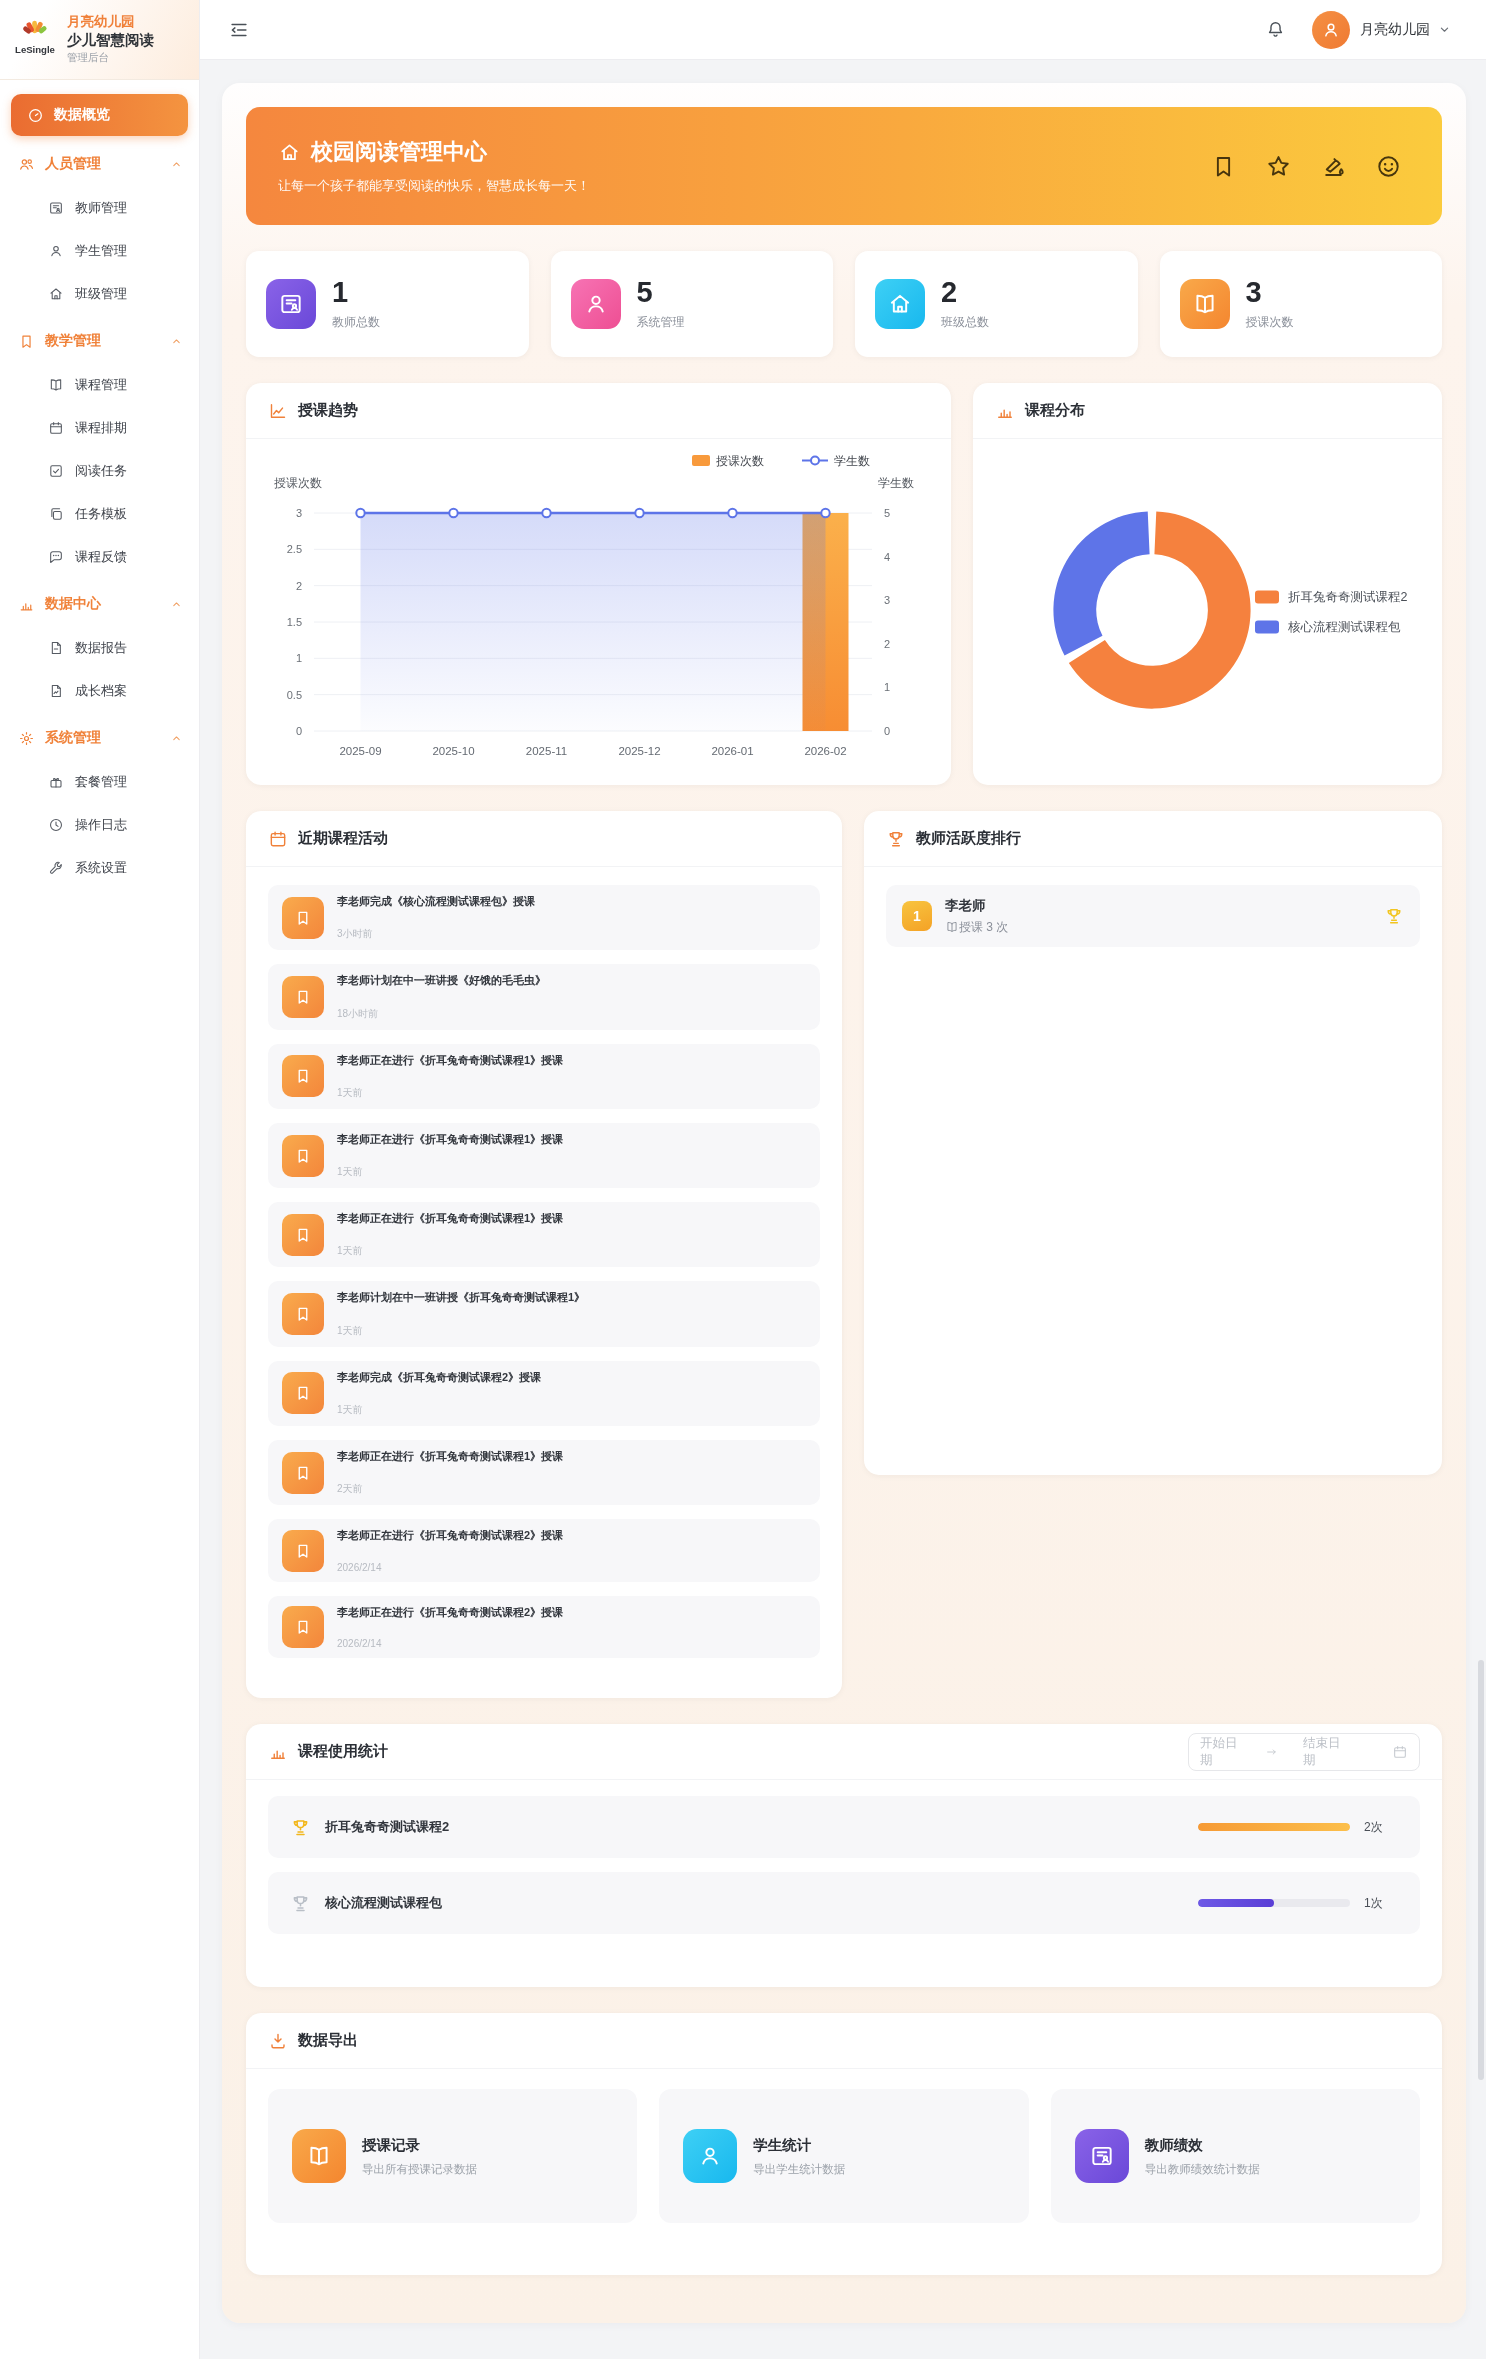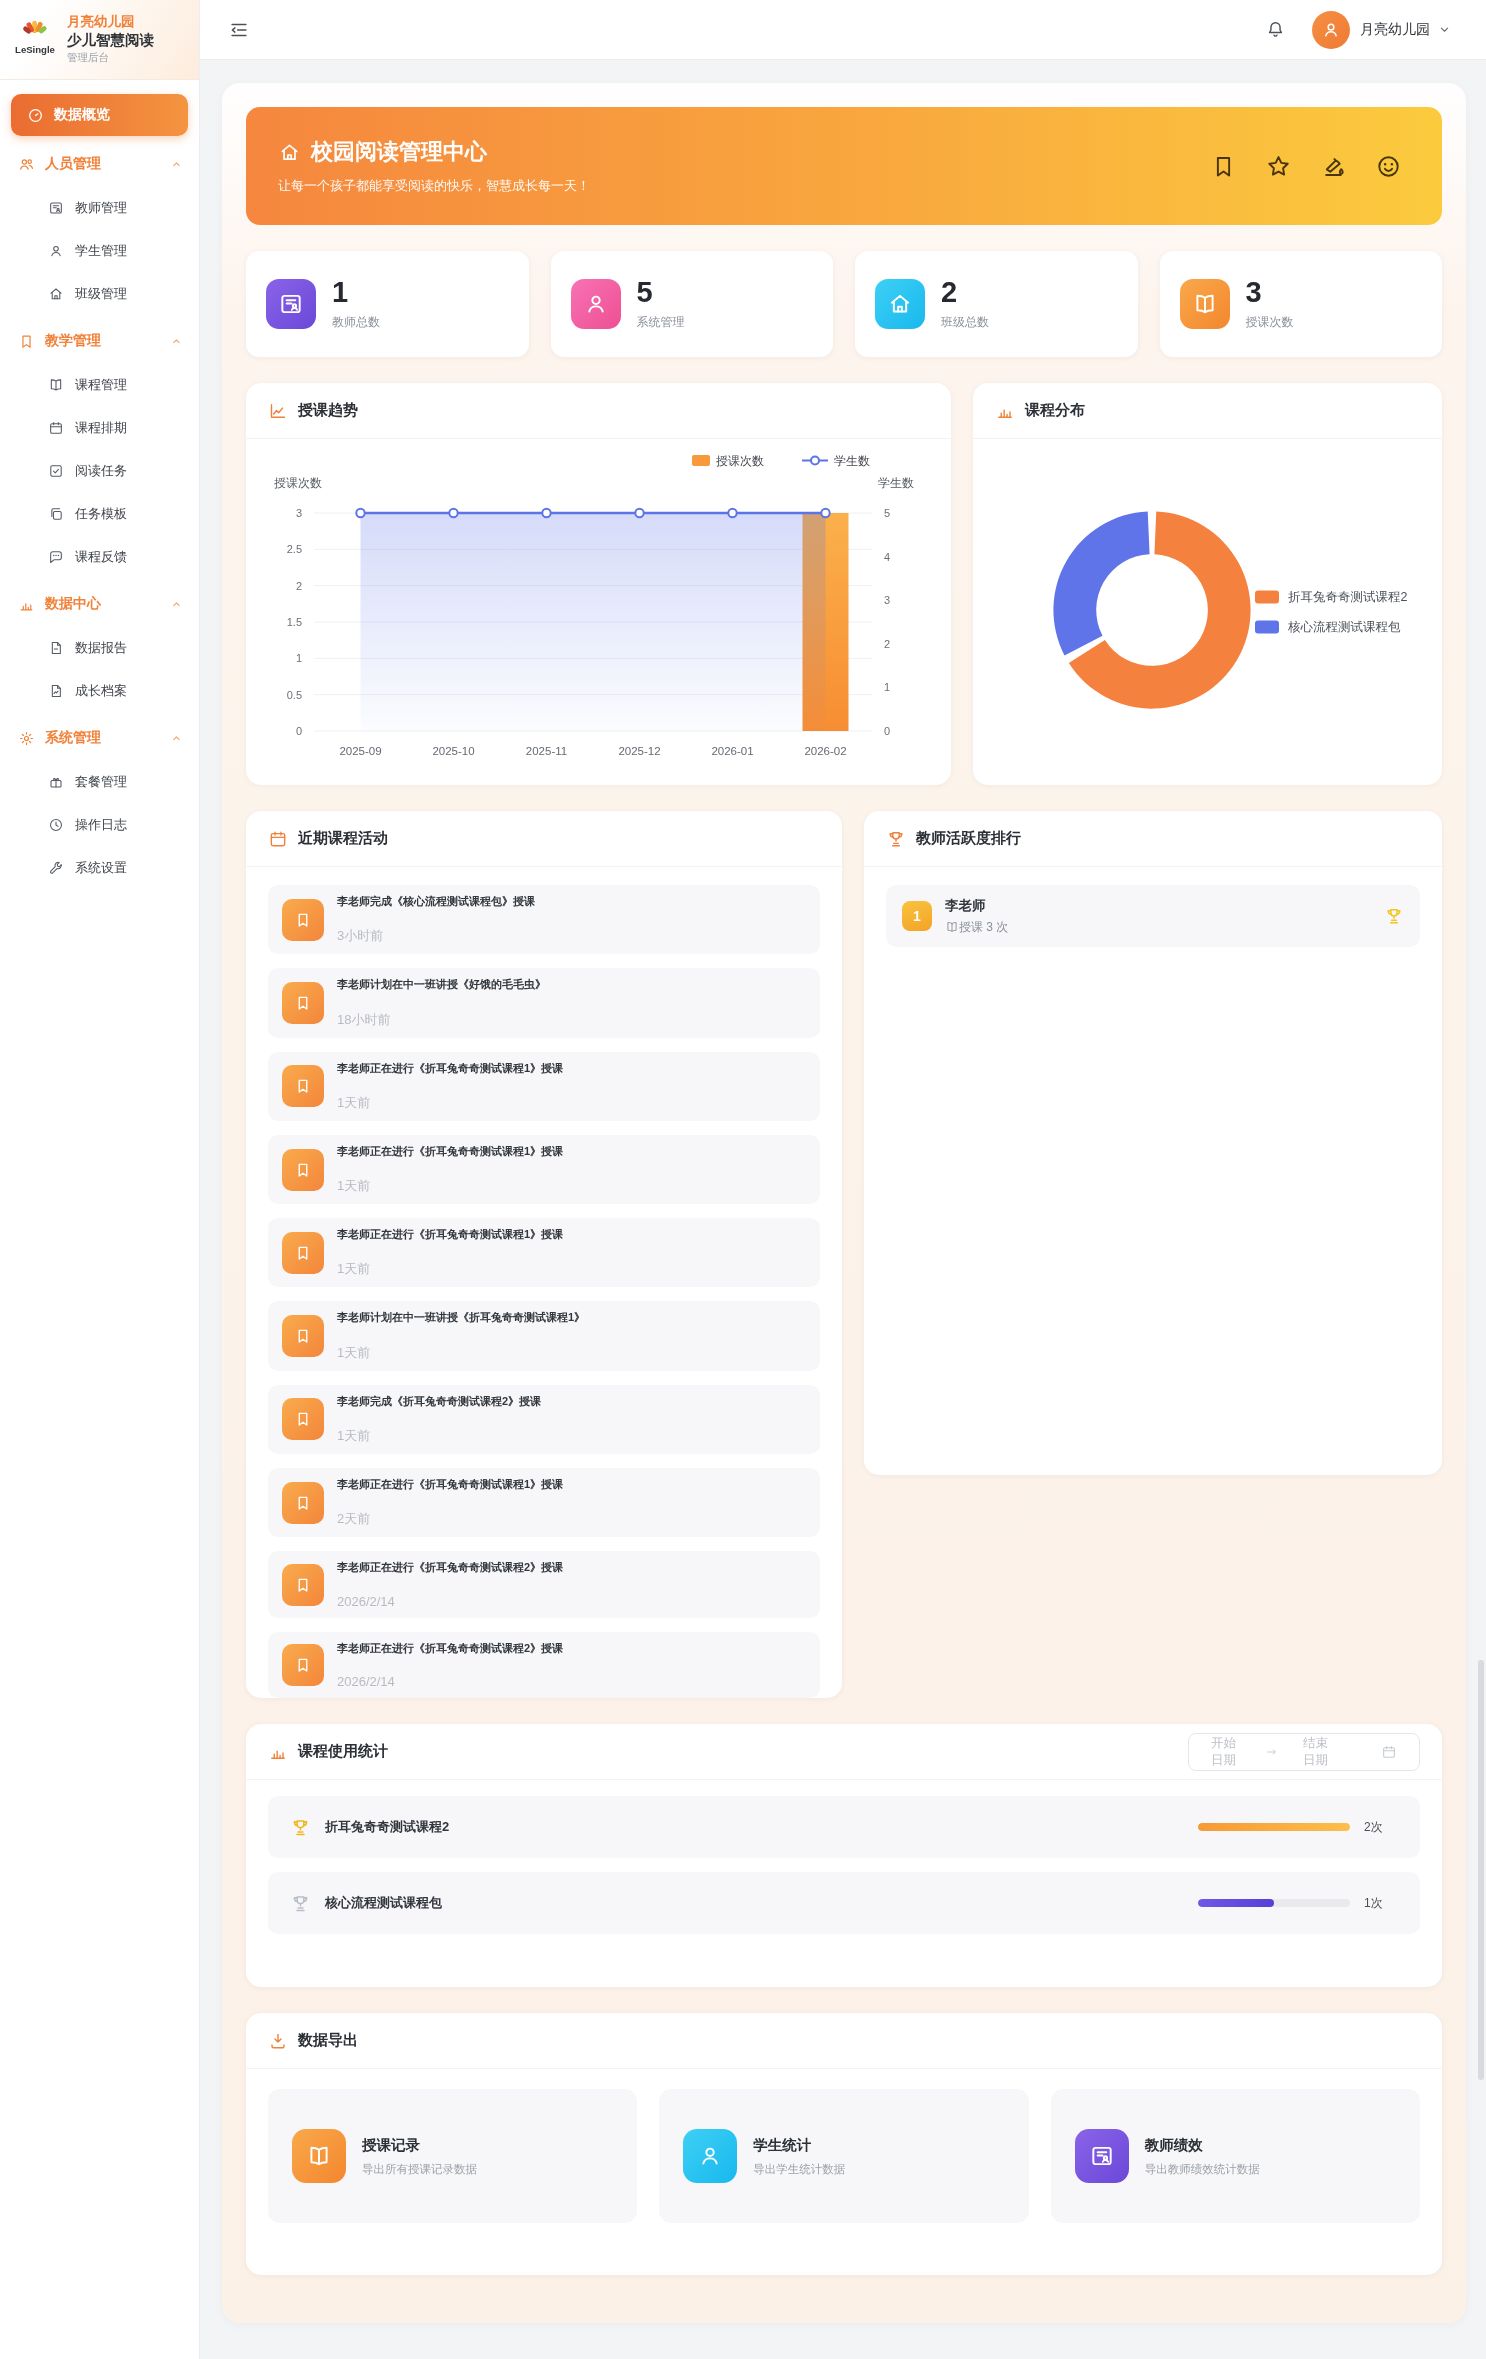--- a/index.html
+++ b/index.html
@@ -64,33 +64,33 @@
   .pie-legend { position:absolute; left:282px; top:50%; transform:translateY(-50%); display:flex; flex-direction:column; gap:13px; }
   .pie-li { display:flex; align-items:center; gap:9px; cursor:pointer; }
   .pie-sw { width:24px; height:13px; border-radius:3px; }
   .pie-lt { font-size:12.5px; color:#4a4f57; white-space:nowrap; }
 
   .act-card { height:887px; }
   .act-list { padding:18px 22px; display:flex; flex-direction:column; gap:14px; }
   .act-item { background:#f7f7f9; border-radius:10px; min-height:62px; display:flex; align-items:center; gap:13px; padding:9px 14px; cursor:pointer; }
   .act-ic { width:42px; height:42px; border-radius:10px; background:linear-gradient(135deg,#f9ab4d,#f3863b); color:#fff; display:flex; align-items:center; justify-content:center; flex:0 0 auto; }
   .act-title { font-size:11px; font-weight:bold; color:#32363d; line-height:1.3; }
-  .act-time { font-size:13px; color:#b7bbc2; margin-top:19px; }
+  .act-time { font-size:10px; color:#b7bbc2; margin-top:19px; }
 
   .rank-card { height:664px; }
   .rank-list { padding:18px 22px; }
   .rank-item { background:#f7f7f9; border-radius:10px; height:62px; display:flex; align-items:center; gap:13px; padding:0 16px; }
   .rank-badge { width:30px; height:30px; border-radius:8px; background:linear-gradient(160deg,#f8c43f,#f4a226); color:#fff; font-size:14px; font-weight:bold; display:flex; align-items:center; justify-content:center; flex:0 0 auto; }
   .rank-name { font-size:13.5px; font-weight:bold; color:#32363d; }
   .rank-meta { display:flex; align-items:center; font-size:12px; color:#8a8f99; margin-top:4px; }
   .rank-item .grow { flex:1; }
   .rank-trophy { color:#f2c520; display:flex; }
 
   .usage-card { margin-top:26px; height:263px; }
-  .daterange { width:232px; height:38px; border:1px solid #e6e7ea; border-radius:8px; background:#fff; display:flex; align-items:center; gap:24px; padding:0 22px; cursor:pointer; }
+  .daterange { width:232px; height:38px; border:1px solid #e6e7ea; border-radius:8px; background:#fff; display:flex; align-items:center; gap:24px; padding:0 11px; cursor:pointer; }
   .daterange .ph { font-size:12.5px; color:#bcc0c7; }
   .daterange .mid { color:#c6cad0; display:flex; }
   .daterange .grow { flex:1; }
   .daterange .cal { color:#c6cad0; display:flex; }
   .usage-list { padding:16px 22px; display:flex; flex-direction:column; gap:14px; }
   .usage-row { background:#f7f7f9; border-radius:10px; height:62px; display:flex; align-items:center; gap:14px; padding:0 22px; }
   .usage-name { font-size:13px; font-weight:bold; color:#32363d; }
   .usage-row .grow { flex:1; }
   .track { width:152px; height:8px; border-radius:4px; background:#e9e9ee; overflow:hidden; }
   .fill { height:100%; border-radius:4px; }

